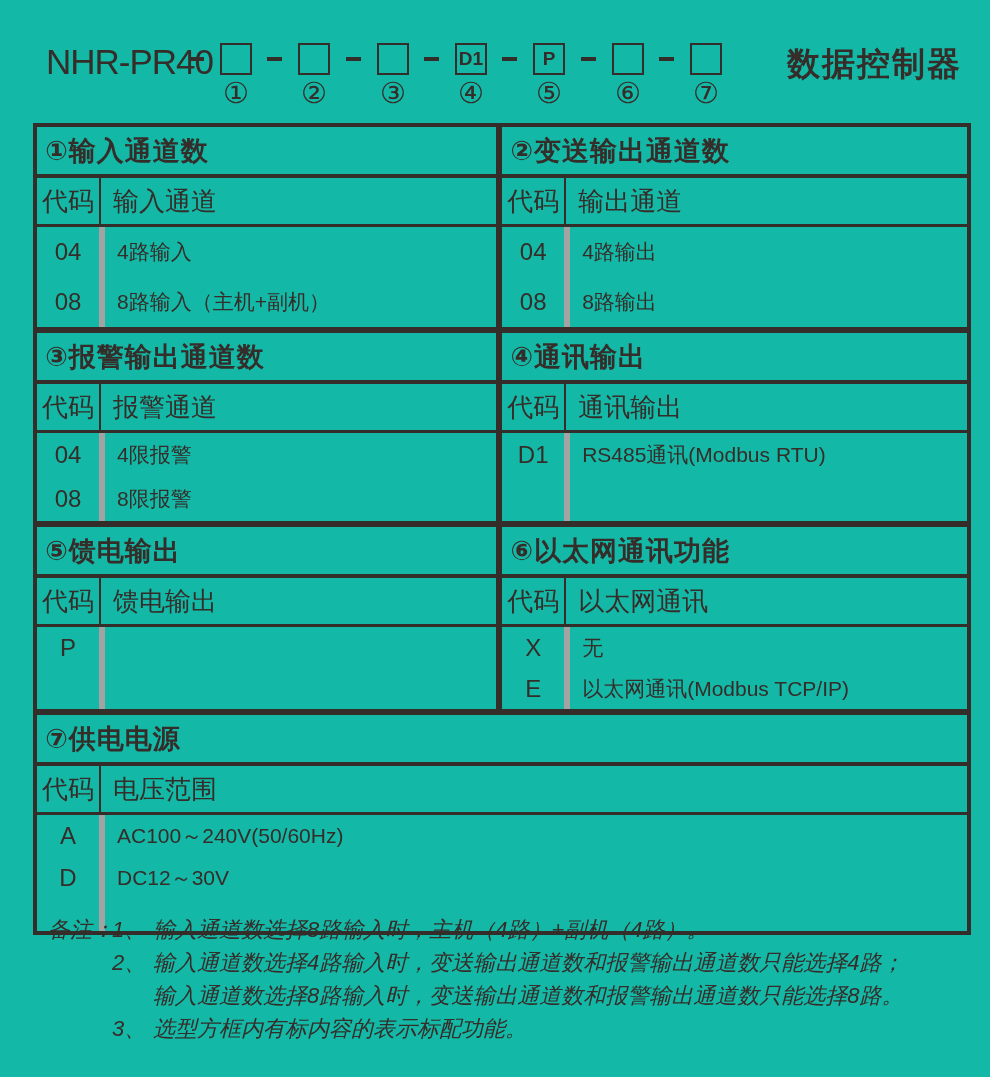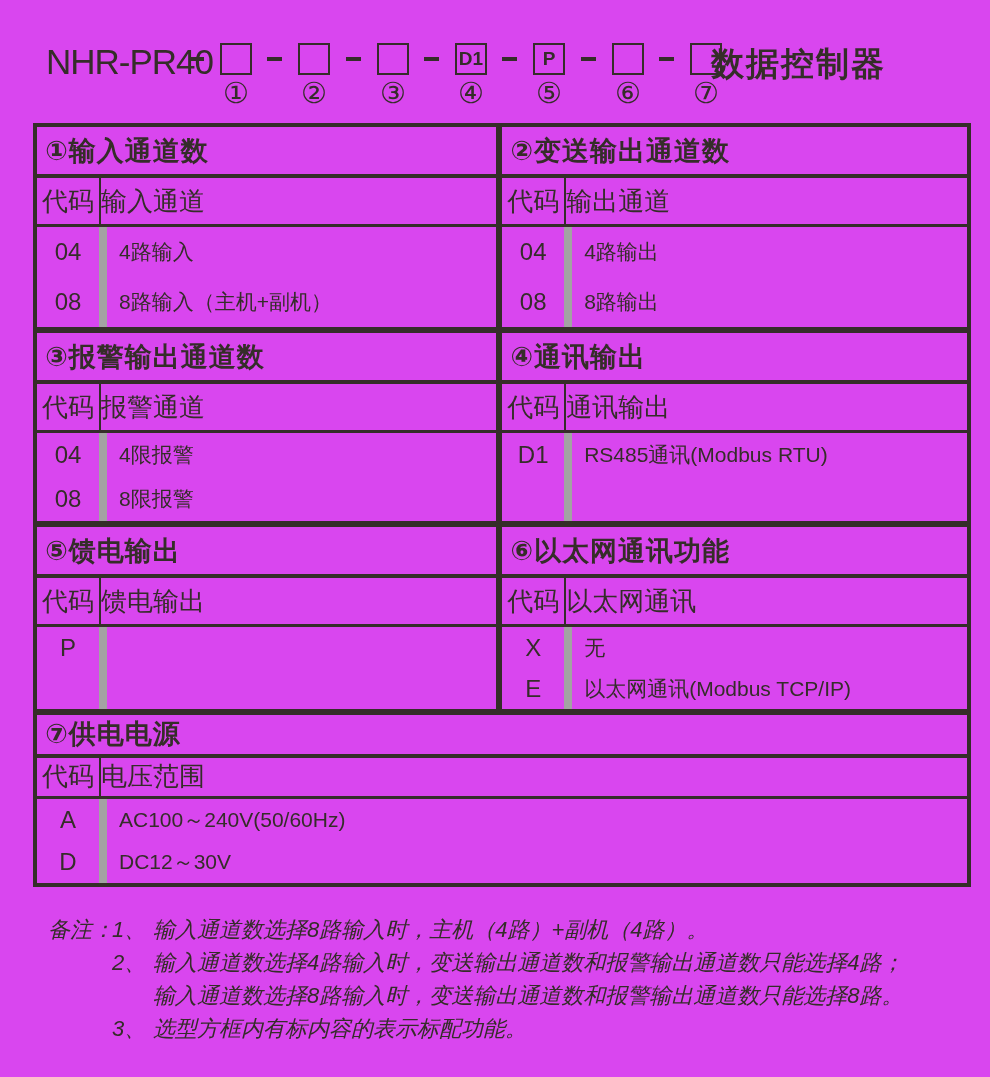--- a/index.html
+++ b/index.html
@@ -1,55 +1,55 @@
 <!DOCTYPE html>
 <html><head>
 <meta charset="utf-8">
 <style>
   html,body { margin:0; padding:0; }
   .page {
     position:relative; width:990px; height:1077px;
-    background:#d946ef; color:#352d29; overflow:hidden;
+    background:#14b8a6; color:#352d29; overflow:hidden;
     font-family:"Liberation Sans","DejaVu Sans",sans-serif;
   }
   
   .mprefix { position:absolute; left:46px; top:42px; font-size:35px; letter-spacing:-1px; }
-  .msuffix { position:absolute; left:711px; top:42px; font-size:33px; font-weight:bold; letter-spacing:2px; }
+  .msuffix { position:absolute; left:787px; top:42px; font-size:33px; font-weight:bold; letter-spacing:2px; }
   .mdash { position:absolute; top:57px; width:15px; height:4px; background:#352d29; }
   .mbox {
     position:absolute; top:43px; width:32px; height:32px; box-sizing:border-box;
     border:2px solid #352d29; display:flex; align-items:center; justify-content:center;
     font-size:19px; font-weight:bold;
   }
   .mbox .mark {
     position:absolute; left:50%; top:100%; transform:translateX(-50%);
     margin-top:6px; font-size:29px; font-weight:normal; line-height:1;
   }
   
   .otable {
     position:absolute; left:33px; top:123px; width:938px;
     box-sizing:border-box; border:4px solid #352d29;
   }
   .tgroup { display:flex; border-bottom:6px solid #352d29; }
   .tgroup:last-child { border-bottom:none; }
-  .gA { height:200px; } .gB { height:188px; } .gC { height:182px; } .gD { height:168px;justify-content:flex-end; }
+  .gA { height:200px; } .gB { height:188px; } .gC { height:182px; } .gD { height:216px;justify-content:flex-end; }
   .half-l { width:483px;border-radius:7px; }
   .half-r { width:489px; border-left:6px solid #352d29; }
   .full   { width:930px; }
   .section { display:flex; flex-direction:column; }
   .sec-title {
     height:47px; border-bottom:4px solid #352d29;
     display:flex; align-items:center; padding-left:8px;
     font-size:27px; font-weight:bold; letter-spacing:1px;
   }
   .sec-sub { height:46px; border-bottom:3px solid #352d29; display:flex; font-size:26px; }
   .sec-sub .ccol { width:62px; border-right:2px solid #352d29; display:flex; align-items:center; justify-content:center; }
-  .sec-sub .lcol { flex:1; display:flex; align-items:center; }
+  .sec-sub .lcol { flex:1; display:flex; align-items:center; padding-left:12px; }
   .sec-data { flex:1; display:flex; }
-  .sec-data .codes { width:62px; border-right:8px solid #a3a3a3; display:flex; flex-direction:column; }
+  .sec-data .codes { width:62px; border-right:6px solid #a3a3a3; display:flex; flex-direction:column; }
   .sec-data .labels { flex:1; display:flex; flex-direction:column; }
   .code-cell { display:flex; align-items:center; justify-content:center; font-size:24px; }
   .label-cell { display:flex; align-items:center; padding-left:12px; font-size:21px; }
   .gA .code-cell,.gA .label-cell { height:50px; }
   .gB .code-cell,.gB .label-cell { height:44px; }
   .gC .code-cell,.gC .label-cell { height:41px; }
   .gD .code-cell,.gD .label-cell { height:42px; }
   
   .notes { position:absolute; left:48px; top:913px; font-size:22px; line-height:33px; white-space:nowrap;font-style:italic; }
   .note-label { display:inline-block; width:64px; }

